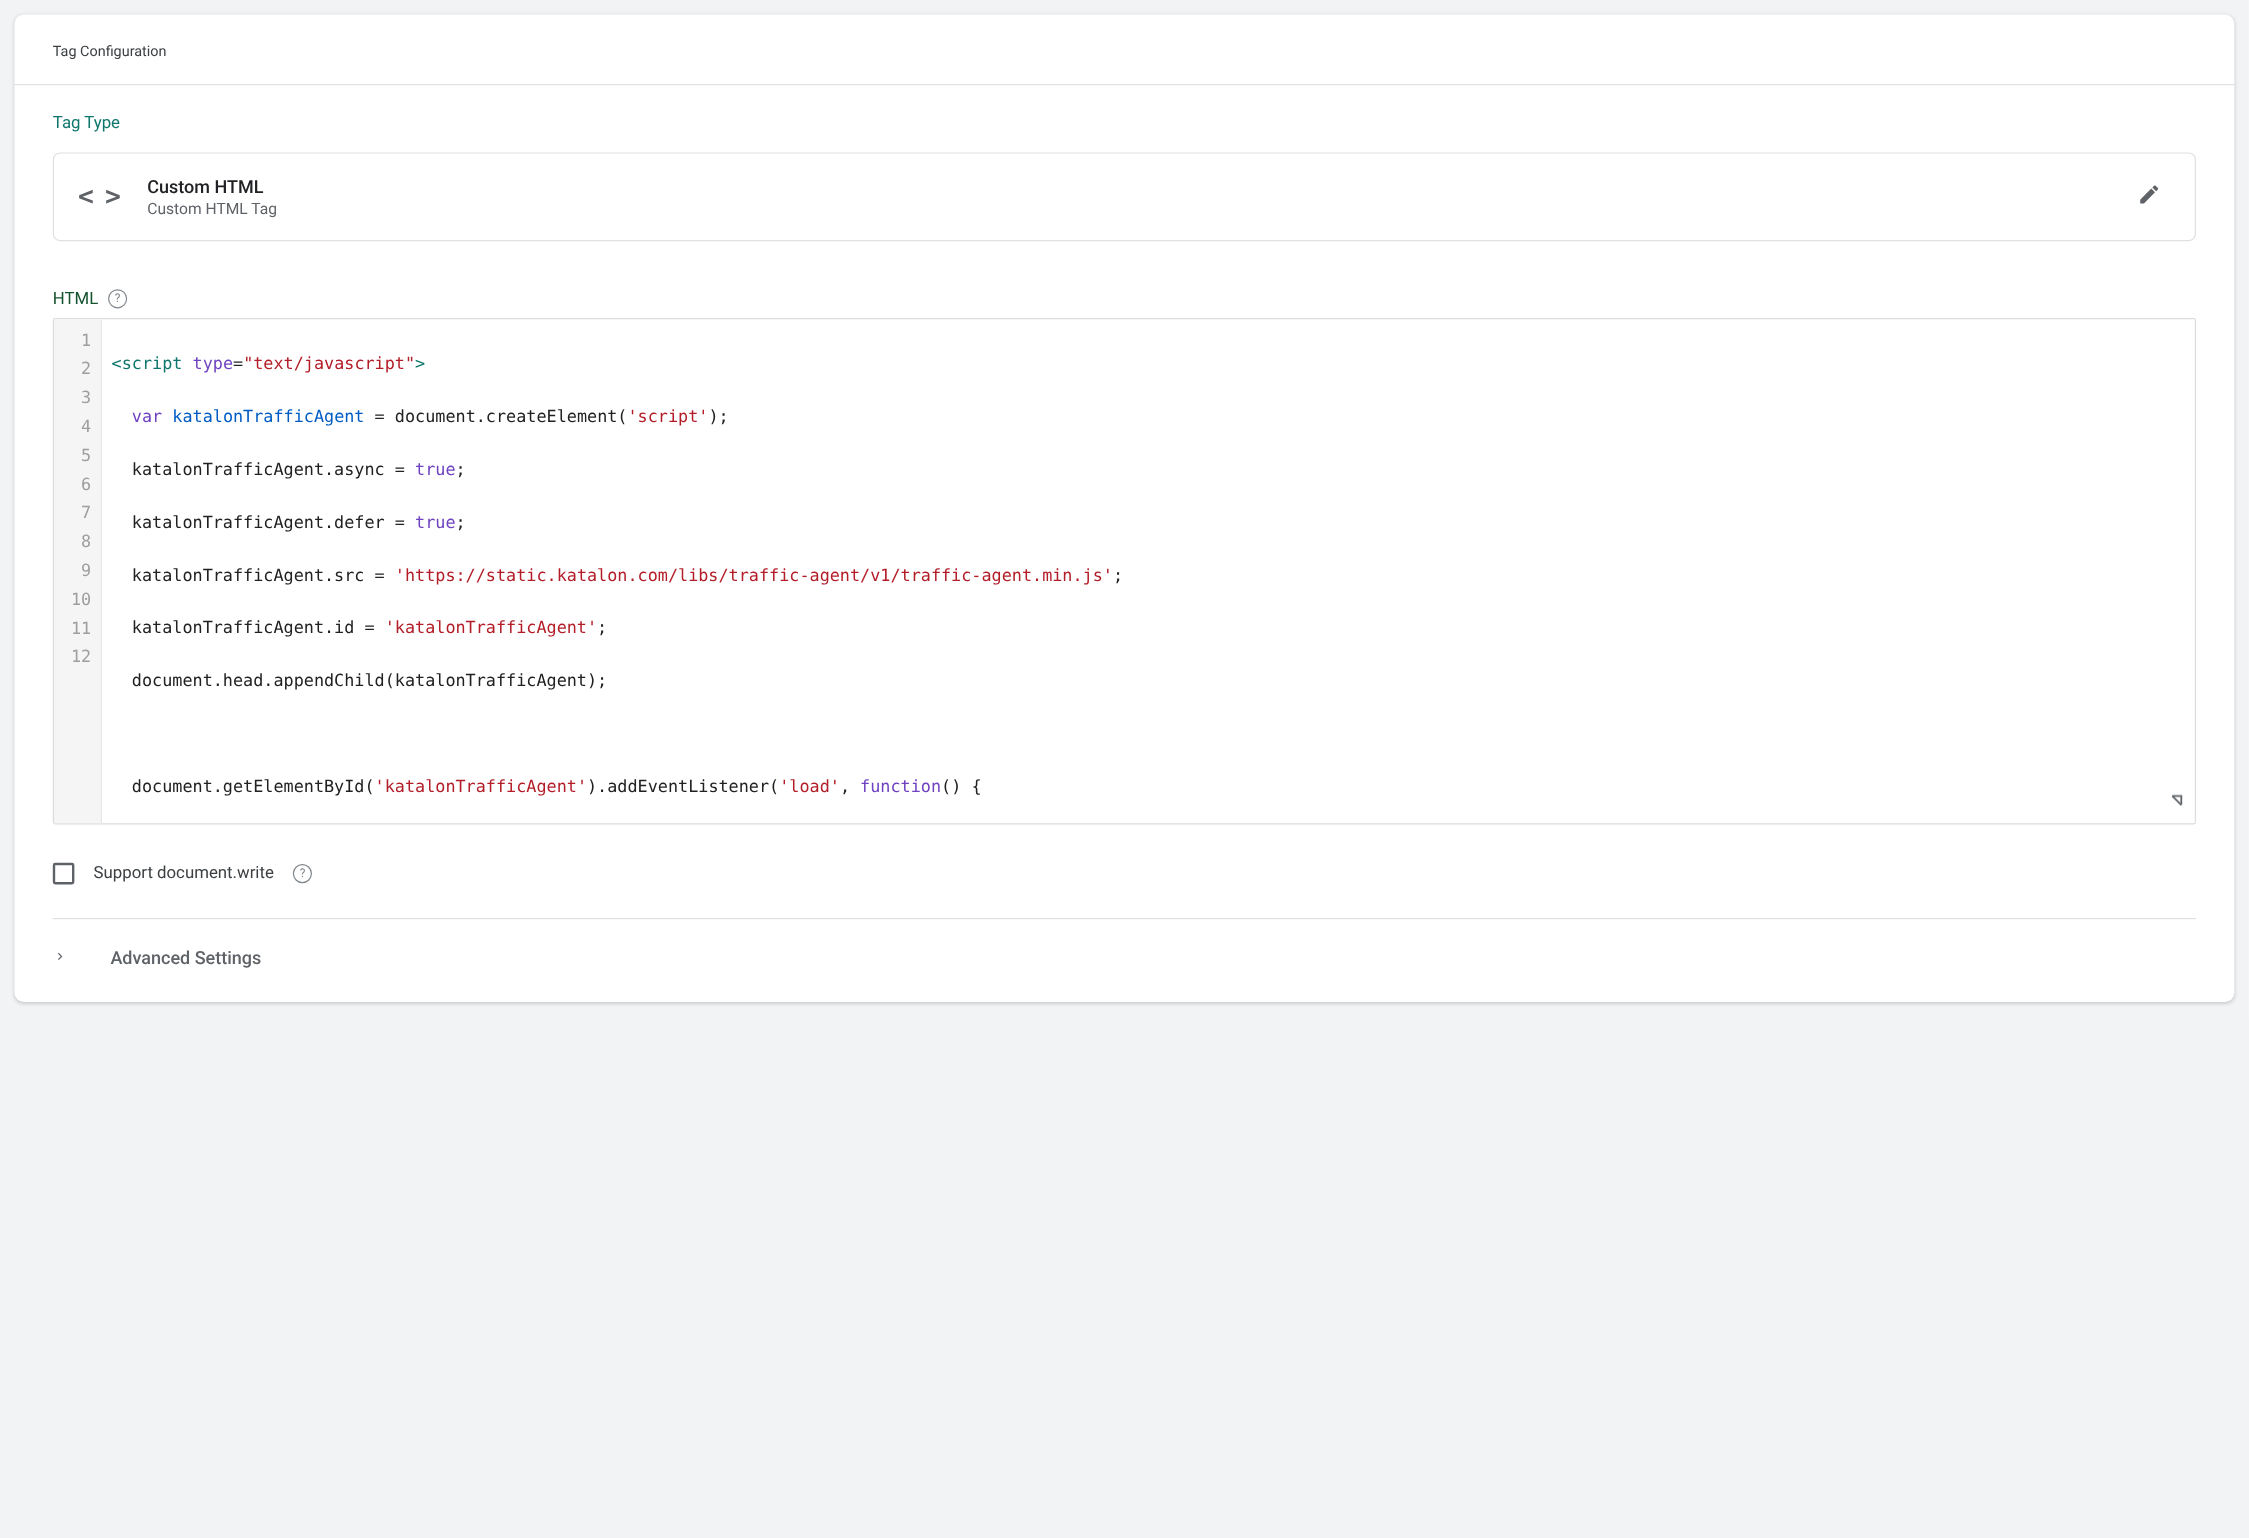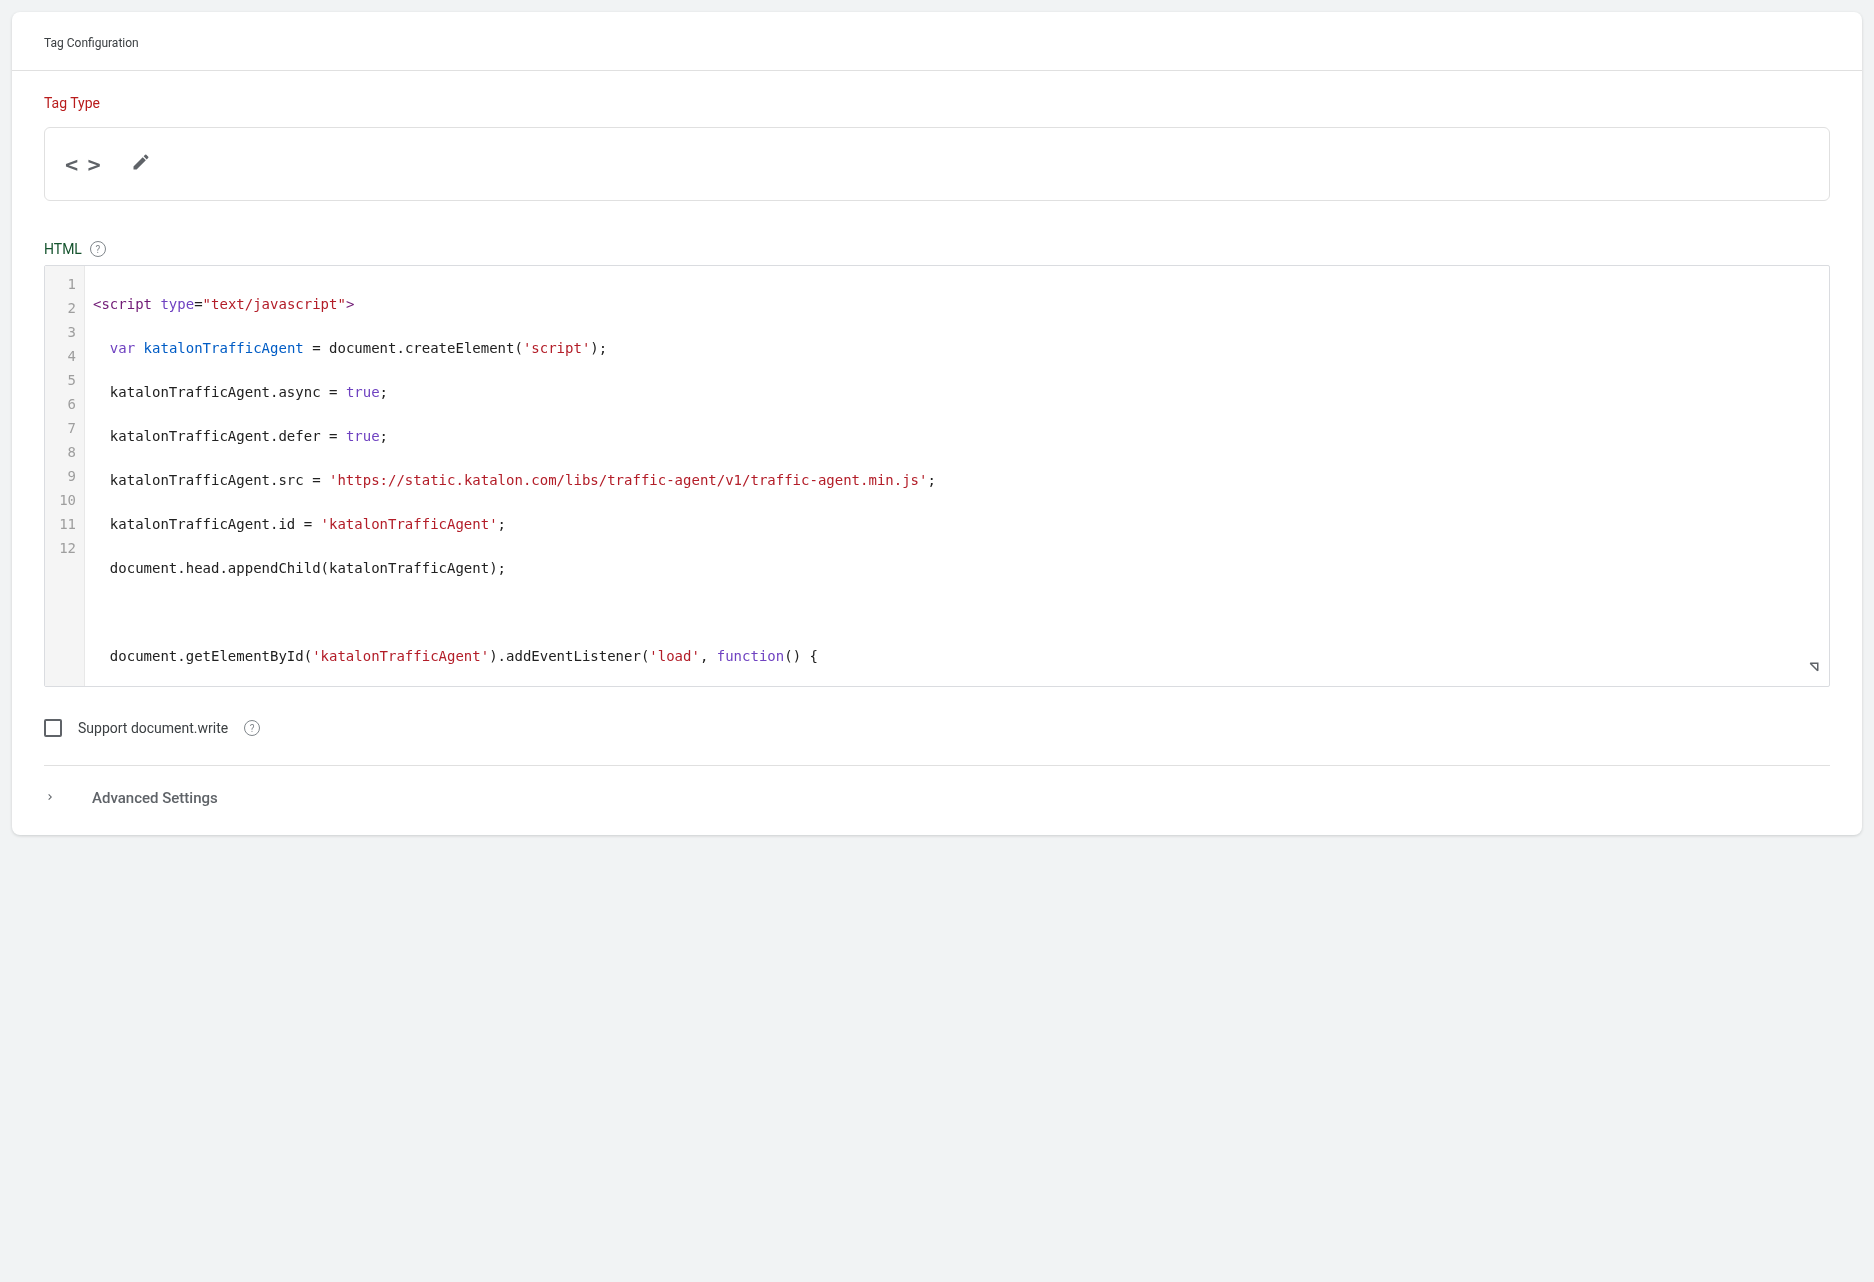--- a/index.html
+++ b/index.html
@@ -21,21 +21,21 @@
     .card-header h2 {
       font-size: 12px;
       font-weight: 400;
       color: #3c4043;
     }
     .card-body {
       padding: 24px 32px 0;
     }
     .subheading {
       font-size: 14px;
-      color: #b91c1c;
+      color: #0f766e;
       margin-bottom: 16px;
     }
     .tag-type-row {
       border: 1px solid #e0e0e0;
       border-radius: 6px;
       padding: 16px 20px;
       display: flex;
       align-items: center;
       gap: 24px;
       margin-bottom: 40px;
@@ -86,21 +86,21 @@
       flex: 1;
       padding: 6px 8px;
       font-family: 'SF Mono', Menlo, Consolas, monospace;
       font-size: 14px;
       line-height: 20px;
       white-space: pre;
       overflow: auto;
       color: #212121;
     }
     .code-area .line { padding: 2px 0; }
-    .tok-tag { color: #701a75; }
+    .tok-tag { color: #0f766e; }
     .tok-attr { color: #6f42c1; text-align: center; }
     .tok-str { color: #b31d28; }
     .tok-kw  { color: #6f42c1; }
     .tok-var { color: #005cc5; }
     .tok-bool{ color: #6f42c1; }
     .tok-fn  { color: #6f42c1; }
     .resize-handle {
       position: absolute;
       right: 6px; bottom: 6px;
       color: #5f6368;
@@ -135,20 +135,24 @@
   <div class="card-header">
     <h2>Tag Configuration</h2>
   </div>
 
   <div class="card-body">
 
     <div class="subheading">Tag Type</div>
 
     <div class="tag-type-row">
       <span class="code-icon">&lt;&nbsp;&gt;</span>
+      <div class="tag-titles">
+        <div class="tag-title">Custom HTML</div>
+        <div class="tag-sub">Custom HTML Tag</div>
+      </div>
       <span class="edit-btn">
         <svg width="20" height="20" viewBox="0 0 24 24" fill="#5f6368">
             <path d="M3 17.25V21h3.75L17.81 9.94l-3.75-3.75L3 17.25zM20.71 7.04a1 1 0 0 0 0-1.41l-2.34-2.34a1 1 0 0 0-1.41 0l-1.83 1.83 3.75 3.75 1.83-1.83z"></path>
           </svg>
       </span>
     </div>
 
     <div class="section-label-row">
       <span class="section-label">HTML</span>
       <span class="help-circle">?</span>

